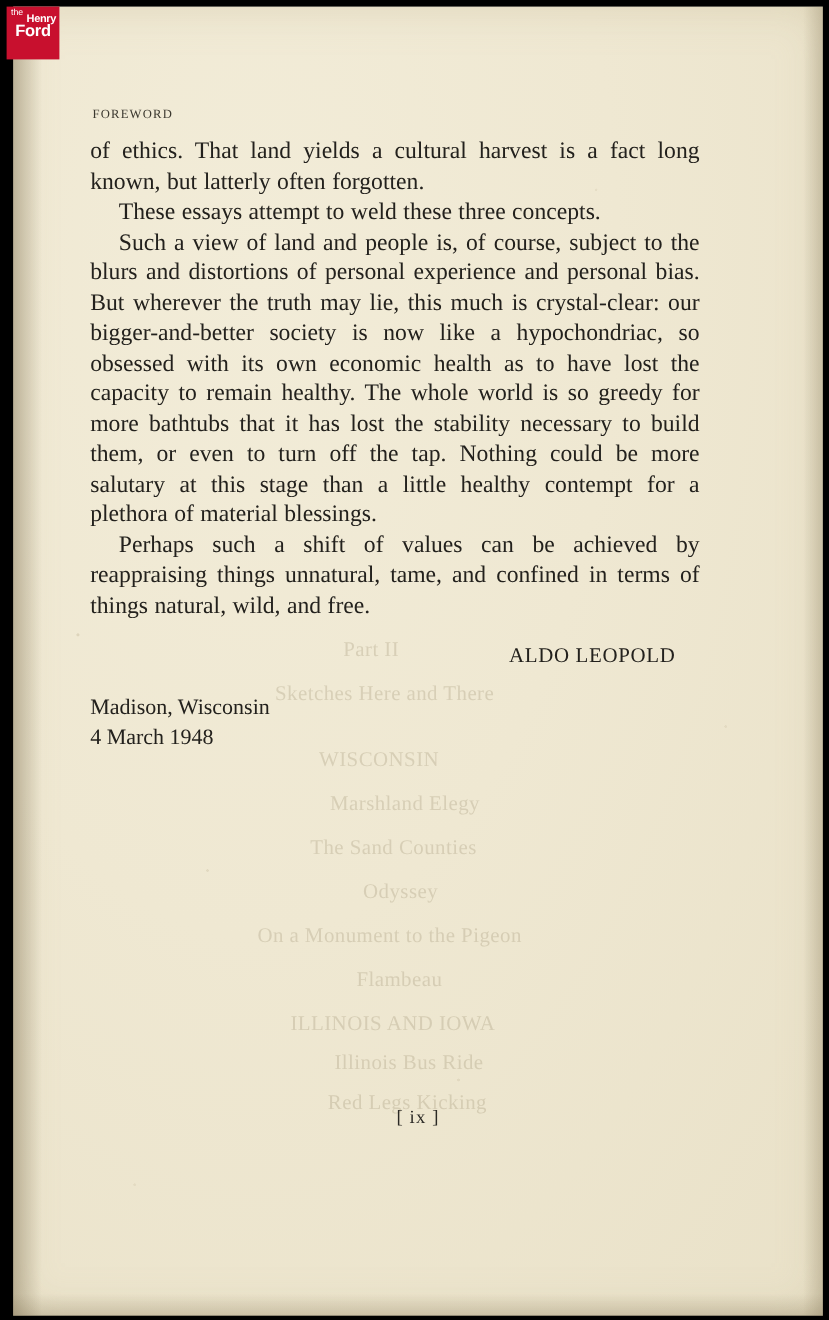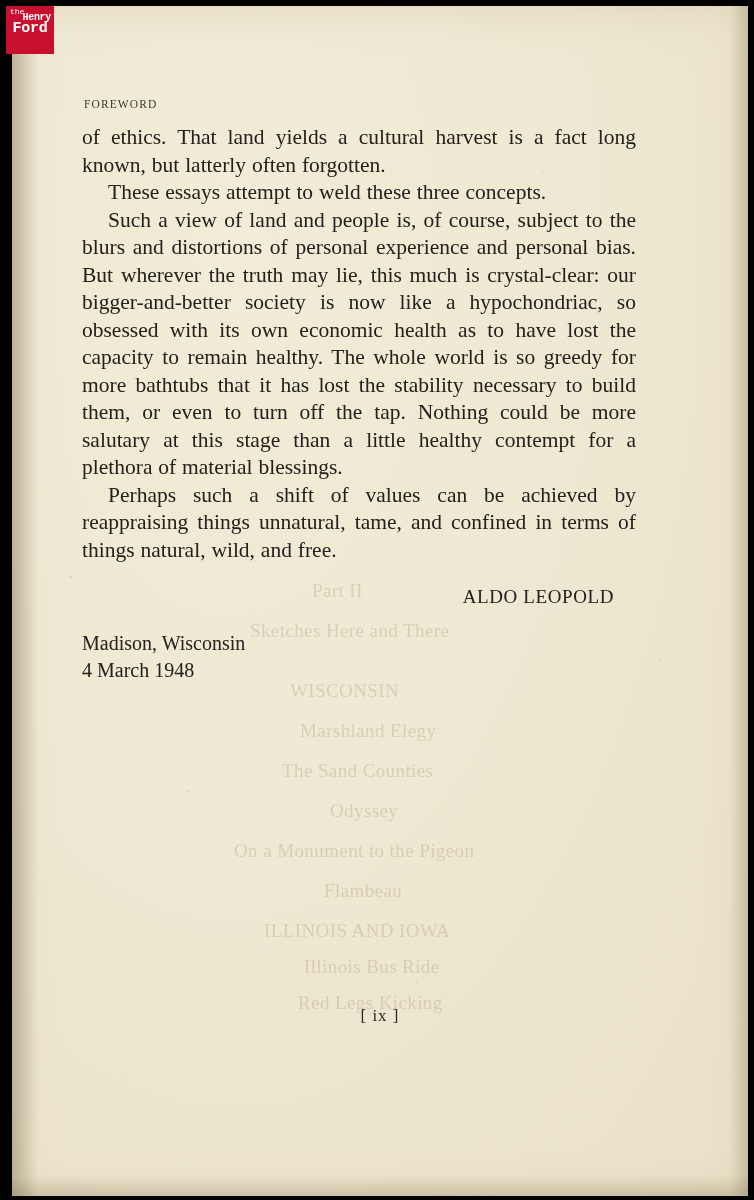--- a/index.html
+++ b/index.html
@@ -79,21 +79,21 @@
 
   
   #watermark {
     position: absolute;
     left: 6px;
     top: 6px;
     width: 48px;
     height: 48px;
     background: #c8102e;
     color: #ffffff;
-    font-family: Liberation Mono, monospace;
+    font-family: Liberation Sans, sans-serif;
     line-height: 1.02;
     padding: 2px 3px;
     box-sizing: border-box;
     z-index: 5;
   }
   #watermark .wm-the {
     font-size: 8px;
     display: block;
     text-align: left;
     margin-left: 1px;

